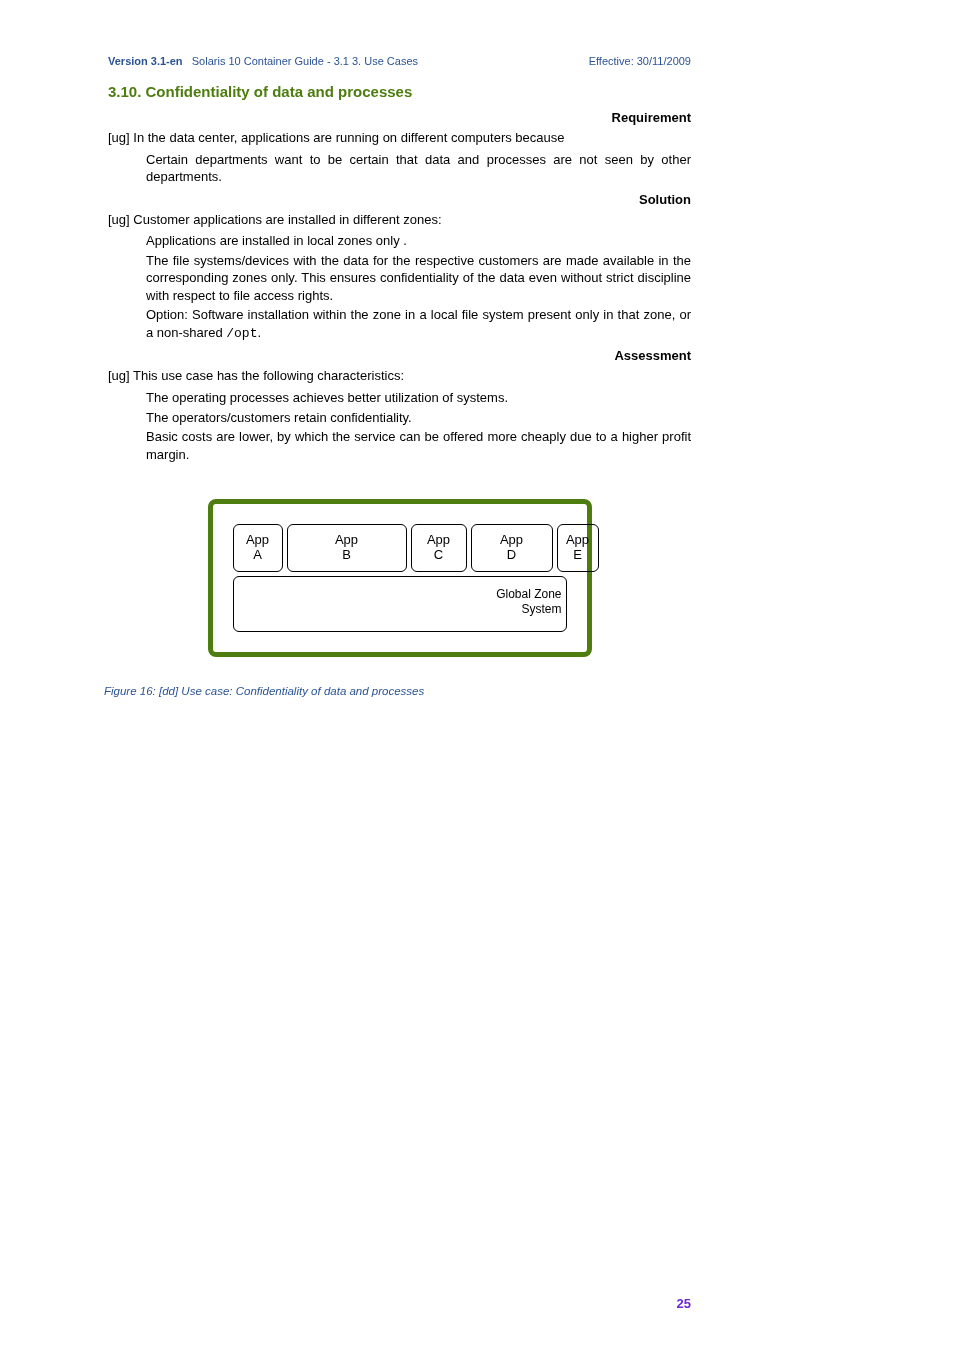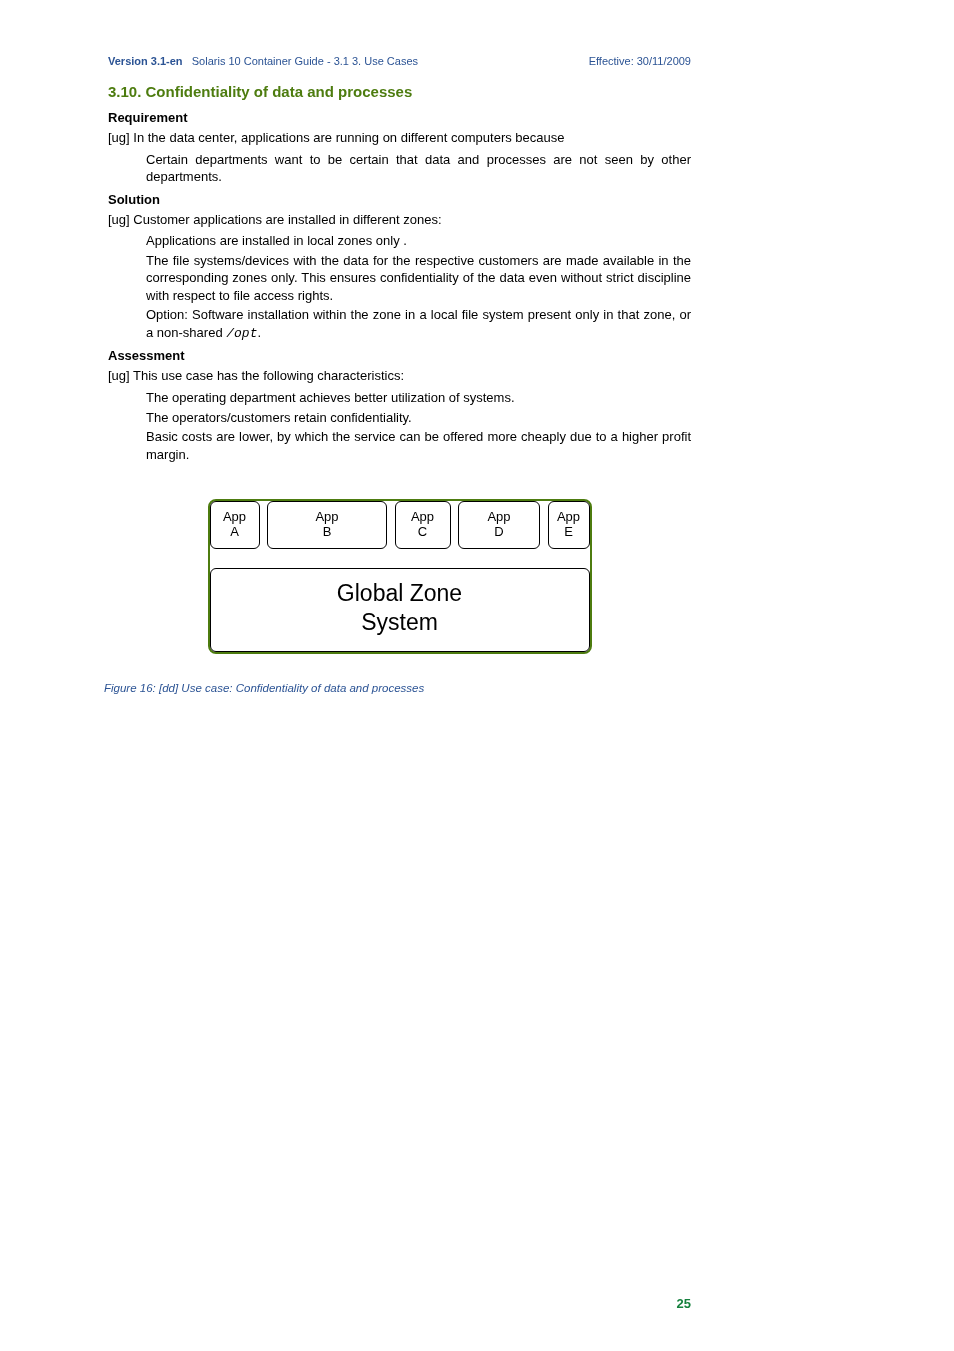--- a/index.html
+++ b/index.html
@@ -35,44 +35,45 @@
     font-size: 15px;
     font-weight: bold;
     color: #4d7c0f;
     margin-bottom: 10px;
   }
   .sub-heading {
     font-weight: bold;
     font-size: 13px;
     margin-top: 6px;
     margin-bottom: 4px;
+    text-align: right;
   }
   .body-p {
     font-size: 13px;
     line-height: 1.35;
     margin: 0 0 4px 0;
   }
   .justify {
     text-align: justify;
   }
   .indent-block {
     margin: 4px 0 6px 38px;
   }
   .indent-block .body-p {
     margin-bottom: 2px;
   }
-  .mono { font-family: "Courier New", monospace; font-style: italic; }
+  .mono { font-family: "Courier New", monospace; }
   .diagram-wrap {
     width: 384px;
     margin: 36px auto 8px auto;
   }
   .zone-outer {
-    border: 2px solid #4d7c0f;
+    border: 5px solid #4d7c0f;
     border-radius: 8px;
-    padding: 0;
+    padding: 20px;
   }
   .apps-row {
     display: flex;
     justify-content: space-between;
     gap: 4px;
   }
   .app-box {
     border: 1px solid #000;
     border-radius: 6px;
     text-align: center;
@@ -81,41 +82,41 @@
     padding: 8px 2px;
     flex: 0 0 auto;
     box-sizing: border-box;
   }
   .app-a { width: 50px; }
   .app-b { width: 120px; }
   .app-c { width: 56px; }
   .app-d { width: 82px; }
   .app-e { width: 42px; }
   .global-box {
-    margin-top: 19px;
+    margin-top: 4px;
     border: 1px solid #000;
     border-radius: 6px;
-    text-align: center;
-    font-size: 23px;
+    text-align: right;
+    font-size: 12px;
     line-height: 1.25;
     padding: 10px 4px 14px 4px;
   }
   .figure-caption {
     font-style: italic;
     font-size: 11.5px;
     color: #2b5394;
     margin-top: 28px;
     margin-left: -4px;
   }
   .page-num {
     position: absolute;
     bottom: 40px;
     right: 95px;
     font-weight: bold;
-    color: #15803d;
+    color: #6d28d9;
     font-size: 13px;
   }
 </style>
 </head>
 <body>
 
 <div class="page">
 
   <div class="header-row">
     <div class="header-left">
@@ -139,21 +140,21 @@
     <p class="body-p">Applications are installed in local zones only .</p>
     <p class="body-p justify">The file systems/devices with the data for the respective customers are made available in the corresponding zones only. This ensures confidentiality of the data even without strict discipline with respect to file access rights.</p>
     <p class="body-p justify">
       <span>Option: Software installation within the zone in a local file system present only in that zone, or a non-shared </span><span class="mono">/opt</span><span>.</span>
     </p>
   </div>
 
   <div class="sub-heading">Assessment</div>
   <p class="body-p">[ug] This use case has the following characteristics:</p>
   <div class="indent-block">
-    <p class="body-p">The operating department achieves better utilization of systems.</p>
+    <p class="body-p">The operating processes achieves better utilization of systems.</p>
     <p class="body-p">The operators/customers retain confidentiality.</p>
     <p class="body-p justify">Basic costs are lower, by which the service can be offered more cheaply due to a higher profit margin.</p>
   </div>
 
   <div class="diagram-wrap">
     <div class="zone-outer">
       <div class="apps-row">
         <div class="app-box app-a">
           <span>App</span><br><span>A</span>
         </div>

